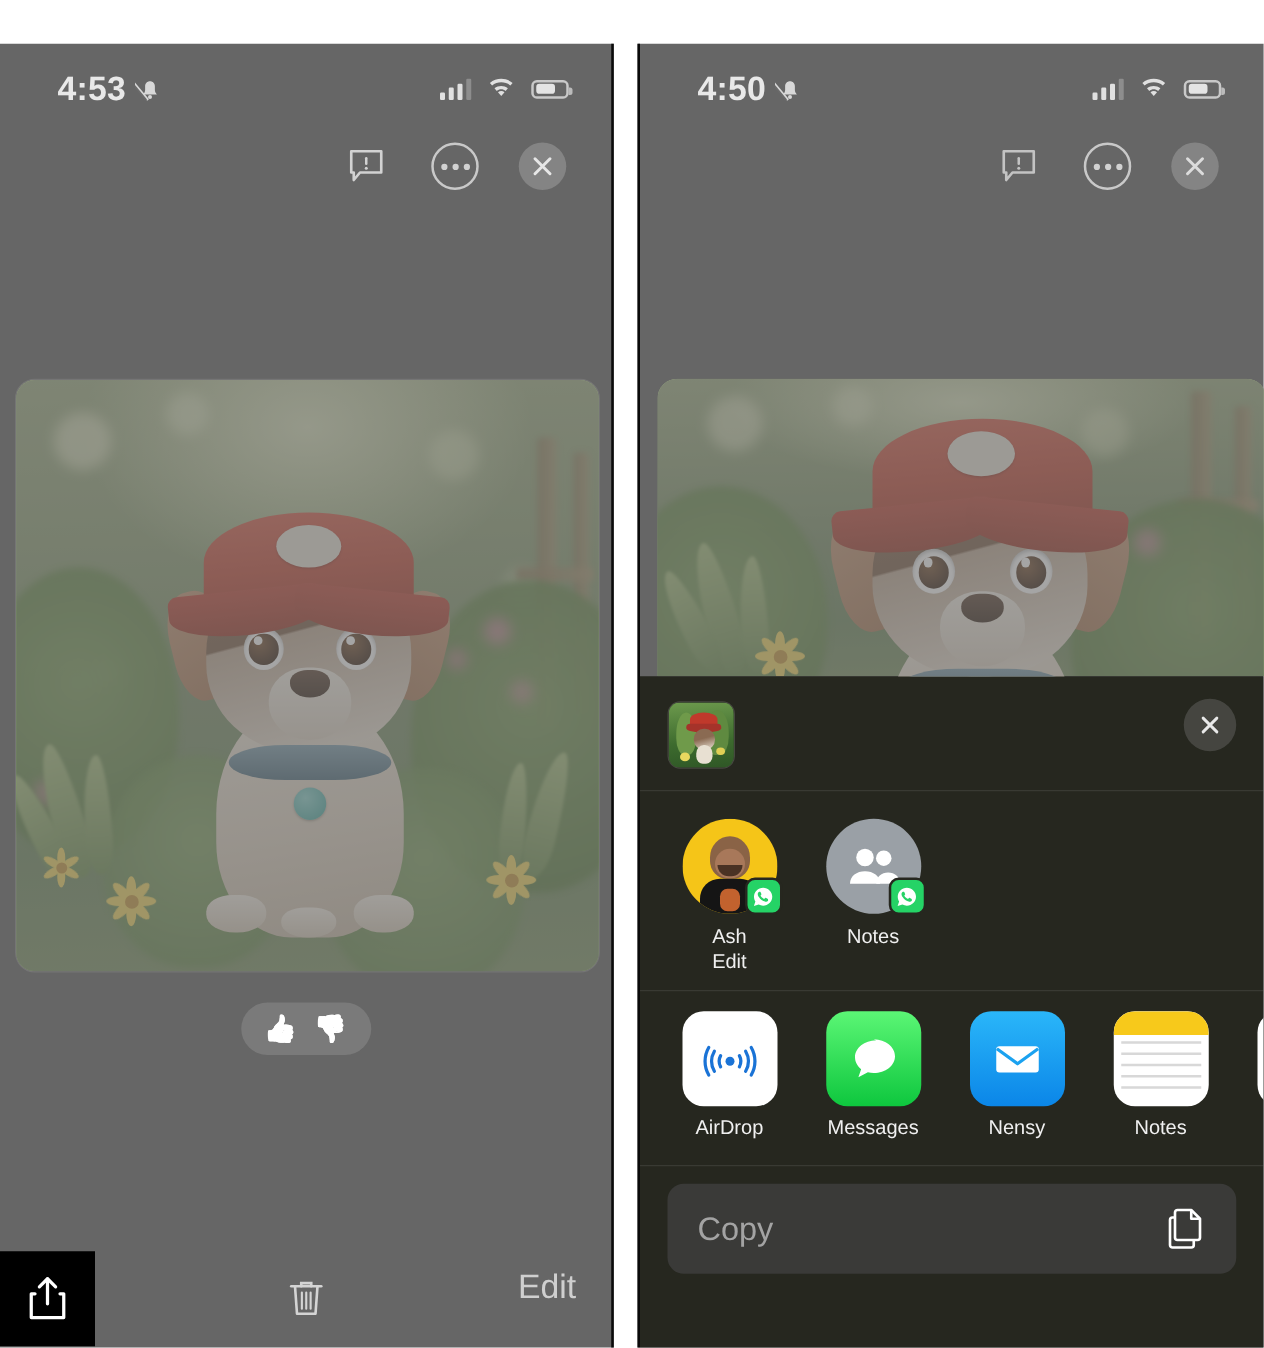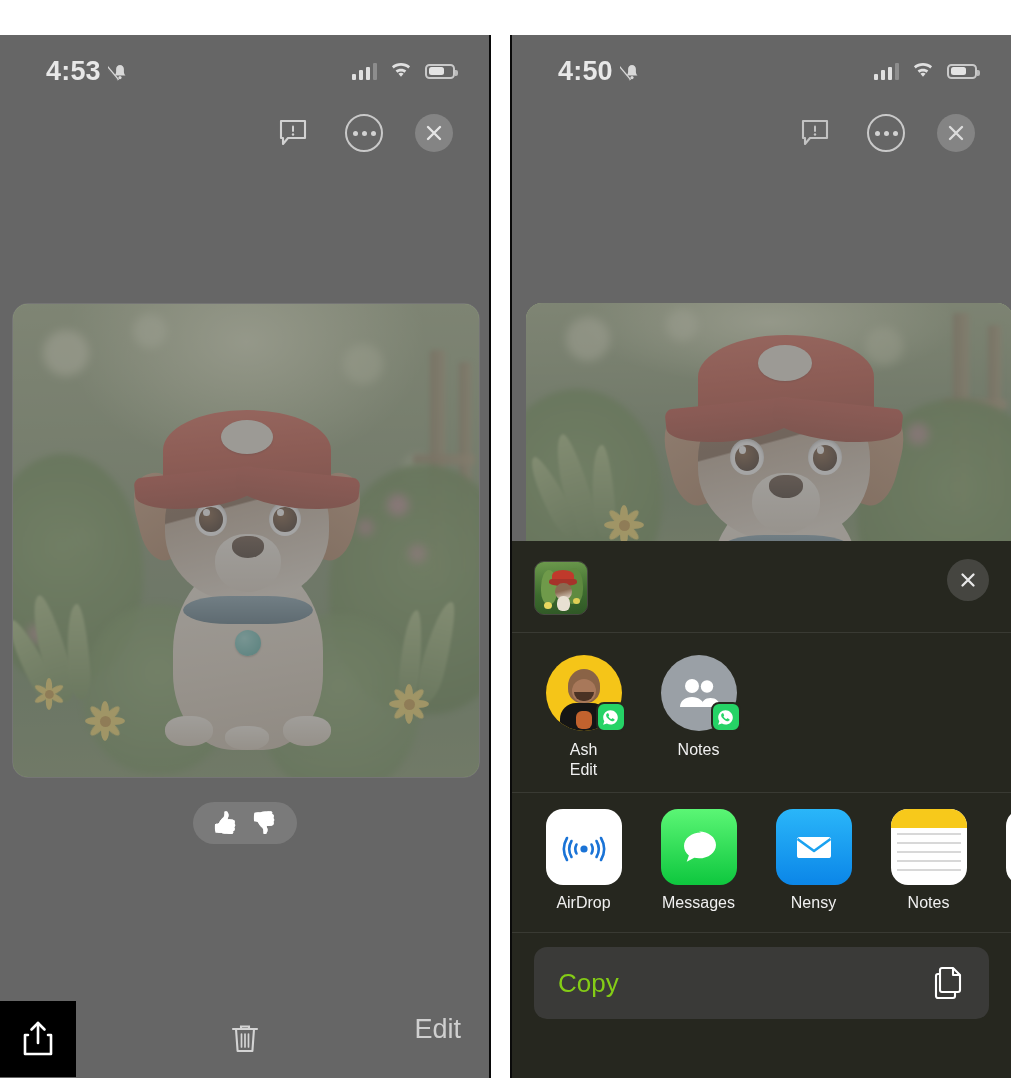--- a/index.html
+++ b/index.html
@@ -171,21 +171,21 @@
   .app { width:115px; flex:none; display:flex; flex-direction:column; align-items:center; }
   .app-icon { width:76px;height:76px;border-radius:17px; overflow:hidden; position:relative; display:flex;align-items:center;justify-content:center; }
   .app-name { margin-top:9px; font-size:16px; color:#f0f0f0; white-space:nowrap; }
 
   .actions { padding:14px 22px 0 22px; display:flex; flex-direction:column; gap:13px; }
   .action-row {
     height:72px; background:#3a3a38; border-radius:13px;
     display:flex; align-items:center; justify-content:space-between;
     padding:0 24px;
   }
-  .action-label { font-size:26px; color:#84cc16; }
+  .action-label { font-size:26px; color:#a3a3a3; }
 </style>
 </head>
 <body>
 
 <div class="stage">
 
   <div class="panel panel-left">
 
     <div class="status-bar">
       <div class="status-left">

